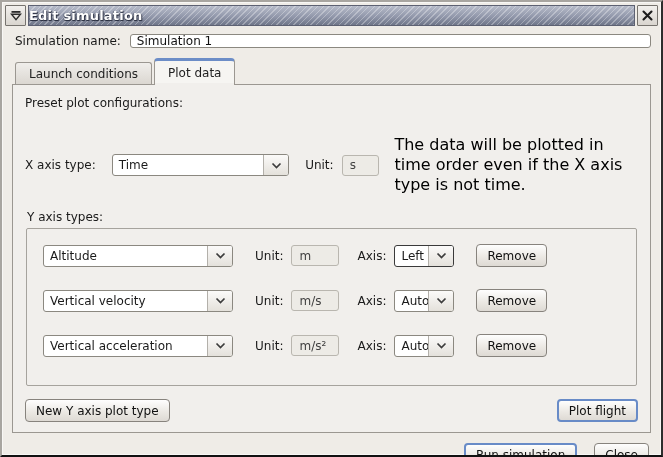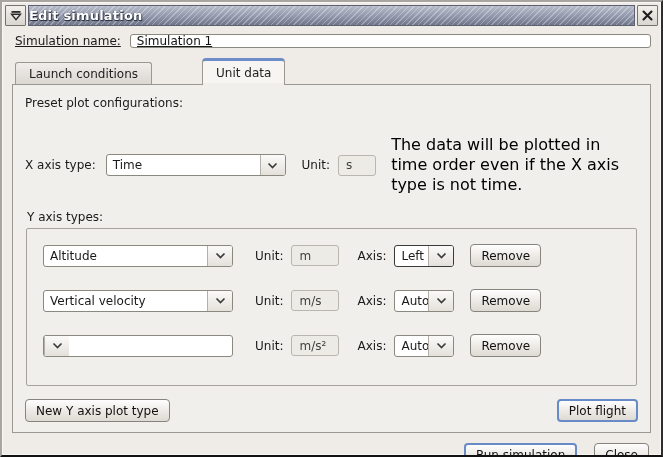--- a/index.html
+++ b/index.html
@@ -31,28 +31,28 @@
     display:flex; align-items:center; 
   }
   .tb-title{
     color:#fff; font-weight:bold; font-size:13px; letter-spacing:.2px;
     text-shadow:-1px 0 1px #3b415380, 1px 1px 1px #2c3142, 0 1px 0 #3b4153;
   }
 
   
   .content{ padding:6px 7px 0 7px; }
 
-  .name-row{ display:flex; align-items:center; gap:9px; margin:2px 0 9px 3px;text-decoration:underline; }
+  .name-row{ display:flex; align-items:center; gap:9px; margin:2px 0 9px 3px; }
   .text-field{
     flex:1; height:14px; background:#fff; border:1px solid #8b8880; border-radius:3px;
     font-family:inherit; font-size:12px; padding:0 6px; color:#111; outline:none;
   }
 
   
-  .tabs{ display:flex; align-items:flex-end; height:27px; padding-left:3px; position:relative; z-index:2;gap:48px; }
+  .tabs{ display:flex; align-items:flex-end; height:27px; padding-left:3px; position:relative; z-index:2; }
   .tab{
     height:22px; padding:0 13px; display:flex; align-items:center;
     background:linear-gradient(180deg,#f0eeeb,#dbd7d1);
     border:1px solid #9b9791; border-bottom:none; border-radius:3px 3px 0 0;
     margin-right:2px; cursor:pointer; color:#222;
   }
   .tab.active{
     height:26px; background:#f6f5f2;
     border-top:3px solid #6c8dc7; border-radius:4px 4px 0 0;
     position:relative;
@@ -99,21 +99,21 @@
     border:1px solid #a6a39d; border-radius:2px; background:#f1efec;
     padding:15px 16px 28px 16px; margin:0 1px;
   }
   .yrow{ display:flex; align-items:center; margin-top:22px; }
   .yrow:first-child{ margin-top:0; }
   .yrow .combo.type{ width:190px; }
   .yrow .lbl.unit{ margin-left:22px; }
   .yrow .unit-field{ width:48px; margin-left:8px; }
   .yrow .lbl.axis{ margin-left:18px; }
   .yrow .combo.axis{ width:60px; margin-left:8px; }
-  .yrow .btn{ margin-left:16px; }
+  .yrow .btn{ margin-left:22px; }
 
   
   .btn{
     height:23px; padding:0 10px;
     background:linear-gradient(180deg,#fefefe,#ece9e4 55%,#dedad4);
     border:1px solid #87837d; border-radius:4px;
     font-family:inherit; font-size:12px; color:#111; cursor:pointer; white-space:nowrap;
   }
   .btn.default{ border:2px solid #688bc7; border-radius:4px; }
 
@@ -154,32 +154,32 @@
     <div class="name-row">
       <span class="lbl">Simulation name:</span>
       <input class="text-field" type="text" value="Simulation 1" style="">
     </div>
 
     <div class="tabs">
       <div class="tab">
         <span>Launch conditions</span>
       </div>
       <div class="tab active">
-        <span>Unit data</span>
+        <span>Plot data</span>
       </div>
     </div>
 
     <div class="panel">
 
       <div class="row preset-row">
         <span class="lbl">Preset plot configurations:</span>
       </div>
 
       <div class="row xaxis-row">
-        <span class="lbl" style="margin-right:10px;">X axis type:</span>
+        <span class="lbl" style="margin-right:16px;">X axis type:</span>
         <div class="combo" style="width:195px;text-align:center;">
           <span class="combo-value">Time</span>
           <span class="combo-arrow">
             <svg class="icon-svg" width="11" height="7" viewBox="0 0 11 7">
                 <polyline points="1.5,1.5 5.5,5.5 9.5,1.5" fill="none" stroke="#3c3c3c" stroke-width="1.7"></polyline>
               </svg>
           </span>
         </div>
         <span class="lbl" style="margin-left:16px;">Unit:</span>
         <span class="unit-field" style="width:40px; margin-left:8px;">s</span>
@@ -230,20 +230,21 @@
               <svg class="icon-svg" width="11" height="7" viewBox="0 0 11 7">
                   <polyline points="1.5,1.5 5.5,5.5 9.5,1.5" fill="none" stroke="#3c3c3c" stroke-width="1.7"></polyline>
                 </svg>
             </span>
           </div>
           <button class="btn">Remove</button>
         </div>
 
         <div class="yrow">
           <div class="combo type">
+            <span class="combo-value">Vertical acceleration</span>
             <span class="combo-arrow">
               <svg class="icon-svg" width="11" height="7" viewBox="0 0 11 7">
                   <polyline points="1.5,1.5 5.5,5.5 9.5,1.5" fill="none" stroke="#3c3c3c" stroke-width="1.7"></polyline>
                 </svg>
             </span>
           </div>
           <span class="lbl unit">Unit:</span>
           <span class="unit-field">m/s²</span>
           <span class="lbl axis">Axis:</span>
           <div class="combo axis">

